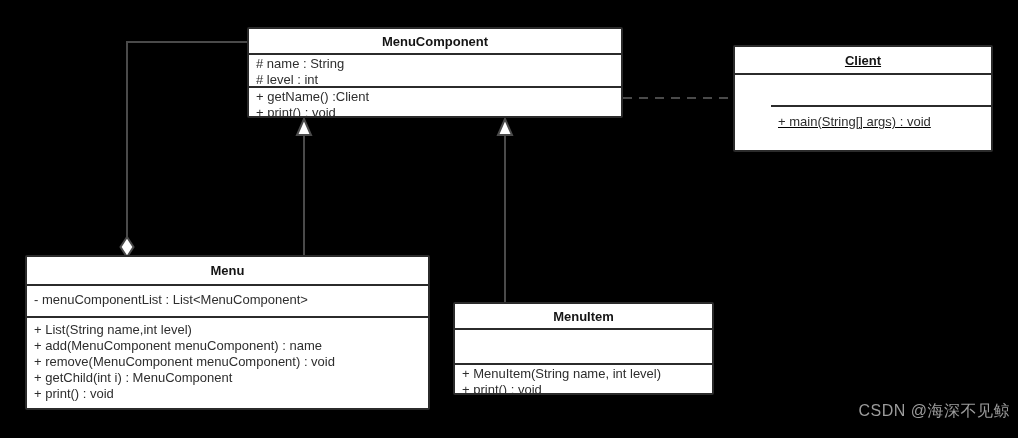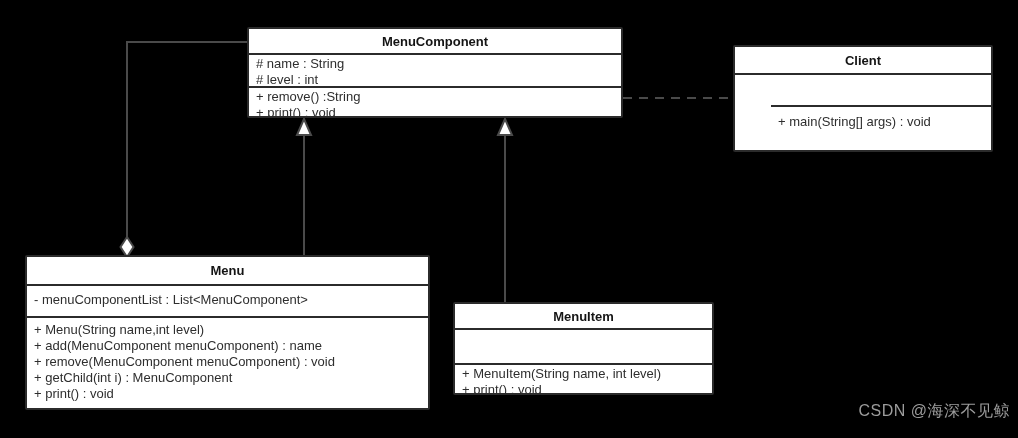--- a/index.html
+++ b/index.html
@@ -59,21 +59,21 @@
     font-size: 13px;
     line-height: 16px;
     color: var(--text);
     white-space: nowrap;
   }
   
   .box-menucomponent { left: 247px; top: 27px; width: 376px; height: 91px; }
   .box-menucomponent .uml-title { height: 24px; }
   .box-menucomponent .uml-attrs { height: 33px; }
   
-  .box-client { left: 733px; top: 45px; width: 260px; height: 107px; }
+  .box-client { left: 733px; top: 45px; width: 260px; height: 107px; text-decoration: underline; }
   .box-client .uml-title { height: 26px; }
   .box-client .uml-attrs { height: 32px; }
   .box-client .uml-methods { padding-top: 6px; margin-left: 36px; }
   .box-client .member { line-height: 17px; }
   
   .box-menu { left: 25px; top: 255px; width: 405px; height: 155px; }
   .box-menu .uml-title { height: 27px; text-align: center; }
   .box-menu .uml-attrs { height: 32px; padding-top: 6px; }
   .box-menu .uml-methods { padding-top: 4px; }
   
@@ -109,40 +109,40 @@
     <line class="conn dashed" x1="623" y1="98" x2="733" y2="98"></line>
   </svg>
 
   <div class="uml-box box-menucomponent">
     <div class="uml-title">MenuComponent</div>
     <div class="uml-attrs">
       <div class="member"># name : String</div>
       <div class="member"># level : int</div>
     </div>
     <div class="uml-methods">
-      <div class="member">+ remove() :String</div>
+      <div class="member">+ getName() :Client</div>
       <div class="member">+ print() : void</div>
     </div>
   </div>
 
   <div class="uml-box box-client">
     <div class="uml-title">Client</div>
     <div class="uml-attrs"></div>
     <div class="uml-methods">
       <div class="member">+ main(String[] args) : void</div>
     </div>
   </div>
 
   <div class="uml-box box-menu">
     <div class="uml-title">Menu</div>
     <div class="uml-attrs">
       <div class="member">- menuComponentList : List&lt;MenuComponent&gt;</div>
     </div>
     <div class="uml-methods">
-      <div class="member">+ Menu(String name,int level)</div>
+      <div class="member">+ List(String name,int level)</div>
       <div class="member">+ add(MenuComponent menuComponent) : name</div>
       <div class="member">+ remove(MenuComponent menuComponent) : void</div>
       <div class="member">+ getChild(int i) : MenuComponent</div>
       <div class="member">+ print() : void</div>
     </div>
   </div>
 
   <div class="uml-box box-menuitem">
     <div class="uml-title">MenuItem</div>
     <div class="uml-attrs"></div>

